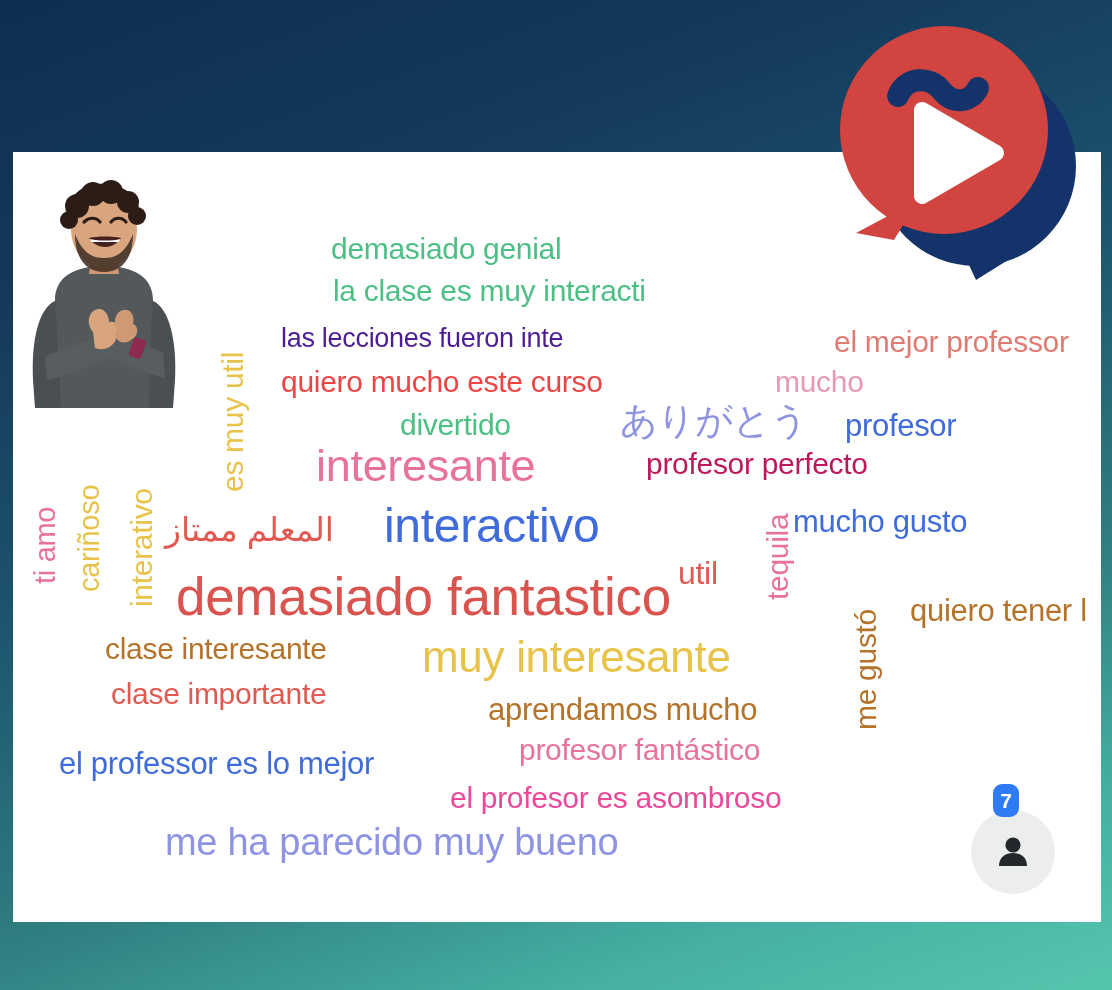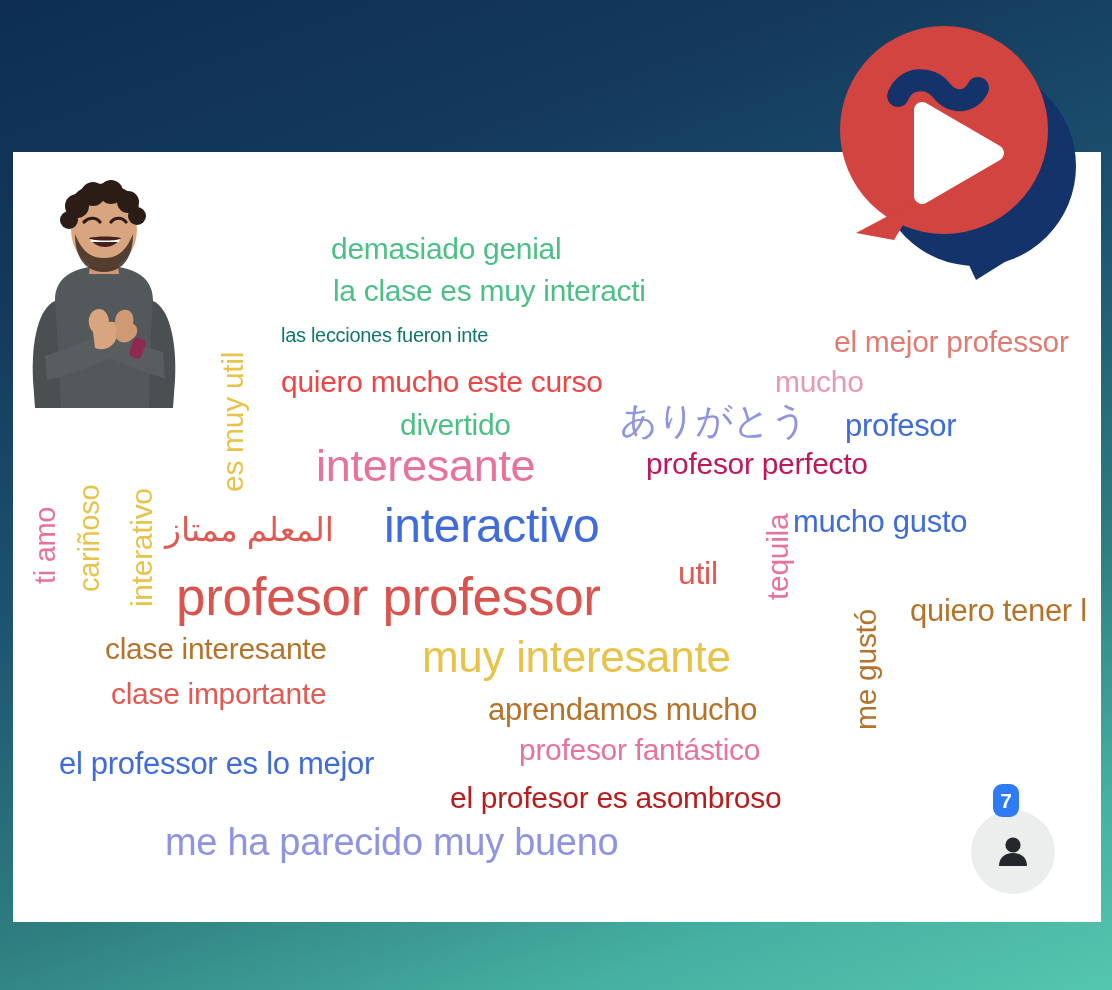--- a/index.html
+++ b/index.html
@@ -182,48 +182,48 @@
         <circle cx="90" cy="12" r="12" fill="#2b1d16"></circle>
         <circle cx="107" cy="22" r="11" fill="#2b1d16"></circle>
         <circle cx="116" cy="36" r="9" fill="#2b1d16"></circle>
         <circle cx="48" cy="40" r="9" fill="#2b1d16"></circle>
       </svg>
     </div>
 
     <div id="words-layer">
         <div class="word" style="left: 318px; top: 82px; color: rgb(76, 191, 133); font-size: 30px;">demasiado genial</div>
         <div class="word" style="left: 320px; top: 124px; color: rgb(76, 191, 133); font-size: 30px;">la clase es muy interacti</div>
-        <div class="word" style="left: 268px; top: 173px; color: #0f766e; font-size: 20px;">las lecciones fueron inte</div>
+        <div class="word" style="left: 268px; top: 173px; color: #4c1d95; font-size: 27px;">las lecciones fueron inte</div>
         <div class="word" style="left: 821px; top: 175px; color: rgb(224, 123, 116); font-size: 30px;">el mejor professor</div>
         <div class="word" style="left: 268px; top: 215px; color: #ef4444; font-size: 30px;">quiero mucho este curso</div>
         <div class="word" style="left: 762px; top: 215px; color: rgb(230, 154, 176); font-size: 30px;">mucho</div>
         <div class="word" style="left: 387px; top: 258px; color: rgb(76, 191, 133); font-size: 30px;">divertido</div>
         <div class="word" style="left: 607px; top: 250px; color: rgb(142, 147, 226); font-size: 37px;">ありがとう</div>
         <div class="word" style="left: 832px; top: 258px; color: rgb(63, 107, 219); font-size: 31px;">profesor</div>
         <div class="word rot" style="left: 205px; top: 340px; color: rgb(232, 195, 74); font-size: 30px;">es muy util</div>
         <div class="word" style="left: 303px; top: 291px; color: rgb(232, 115, 154); font-size: 45px;">interesante</div>
         <div class="word" style="left: 633px; top: 297px; color: #be185d; font-size: 30px;">profesor perfecto</div>
         <div class="word rot" style="left: 114px; top: 455px; color: rgb(232, 195, 74); font-size: 30px;">interativo</div>
         <div class="word" style="left: 152px; top: 361px; color: rgb(224, 90, 82); font-size: 33px;">المعلم ممتاز</div>
         <div class="word" style="left: 371px; top: 350px; color: rgb(63, 107, 219); font-size: 48px;">interactivo</div>
         <div class="word rot" style="left: 750px; top: 448px; color: rgb(232, 115, 154); font-size: 30px;">tequila</div>
         <div class="word" style="left: 780px; top: 354px; color: rgb(63, 107, 219); font-size: 31px;">mucho gusto</div>
         <div class="word rot" style="left: 62px; top: 440px; color: rgb(232, 195, 74); font-size: 29px;">cariñoso</div>
         <div class="word rot" style="left: 18px; top: 432px; color: rgb(232, 115, 154); font-size: 29px;">ti amo</div>
         <div class="word" style="left: 665px; top: 405px; color: rgb(224, 90, 82); font-size: 32px;">util</div>
-        <div class="word" style="left: 163px; top: 418px; color: rgb(217, 83, 79); font-size: 53px;">profesor professor</div>
+        <div class="word" style="left: 163px; top: 418px; color: rgb(217, 83, 79); font-size: 53px;">demasiado fantastico</div>
         <div class="word rot" style="left: 838px; top: 578px; color: rgb(181, 115, 42); font-size: 30px;">me gustó</div>
         <div class="word" style="left: 897px; top: 443px; color: rgb(181, 115, 42); font-size: 31px;">quiero tener l</div>
         <div class="word" style="left: 92px; top: 482px; color: rgb(181, 115, 42); font-size: 30px;">clase interesante</div>
         <div class="word" style="left: 409px; top: 483px; color: rgb(232, 195, 74); font-size: 44px;">muy interesante</div>
         <div class="word" style="left: 98px; top: 527px; color: rgb(224, 90, 82); font-size: 30px;">clase importante</div>
         <div class="word" style="left: 475px; top: 542px; color: rgb(181, 115, 42); font-size: 31px;">aprendamos mucho</div>
         <div class="word" style="left: 506px; top: 583px; color: rgb(232, 115, 154); font-size: 30px;">profesor fantástico</div>
         <div class="word" style="left: 46px; top: 596px; color: rgb(63, 107, 219); font-size: 31px;">el professor es lo mejor</div>
-        <div class="word" style="left: 437px; top: 631px; color: #b91c1c; font-size: 30px;">el profesor es asombroso</div>
+        <div class="word" style="left: 437px; top: 631px; color: #ec4899; font-size: 30px;">el profesor es asombroso</div>
         <div class="word" style="left: 152px; top: 671px; color: rgb(142, 147, 226); font-size: 38px;">me ha parecido muy bueno</div>
       </div>
 
     <div id="participant-badge">
       <div id="participant-avatar">
         <svg viewBox="0 0 40 40" xmlns="http://www.w3.org/2000/svg">
           <circle cx="20" cy="13" r="7.6" fill="#24282c"></circle>
           <path d="M6 34 C6 25, 12.5 21, 20 21 C27.5 21, 34 25, 34 34 Z" fill="#24282c"></path>
         </svg>
       </div>

